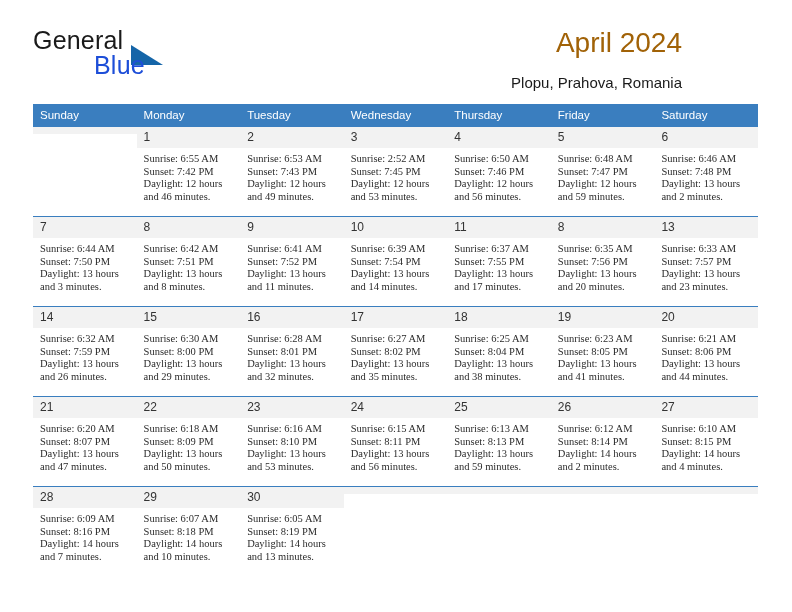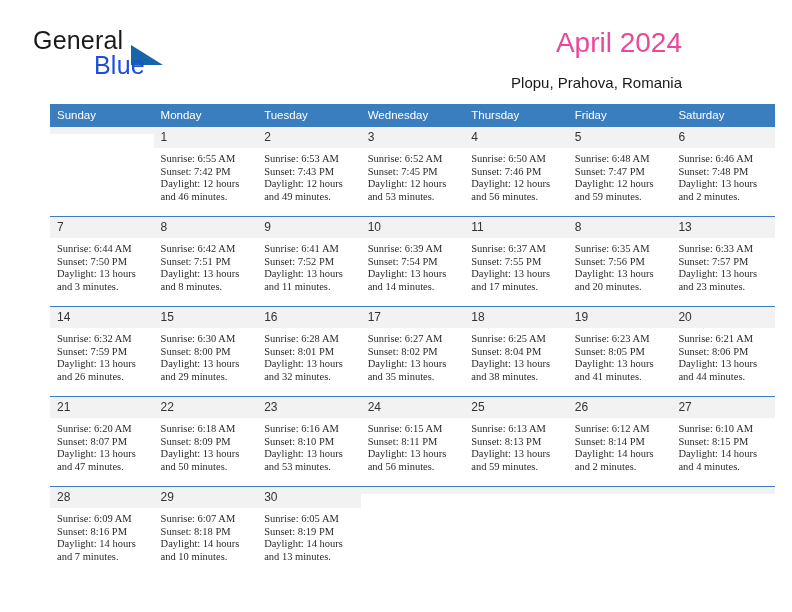--- a/index.html
+++ b/index.html
@@ -66,41 +66,40 @@
 
   .title-block {
     position: absolute;
     right: 0;
     top: 0;
     text-align: right;
   }
   .cal-title {
     font-size: 28px;
     font-weight: normal;
-    color: #ec4899;
+    color: #a16207;
     line-height: 34px;
     white-space: nowrap;
   }
   .cal-location {
     margin-top: 14px;
     font-size: 15px;
     color: #1a1a1a;
     line-height: 18px;
     white-space: nowrap;
   }
 
   
   .calendar {
     position: absolute;
     left: 33px;
     top: 104px;
     width: 725px;
     border-collapse: collapse;
     table-layout: fixed;
-    margin-left: 17px;
   }
   .calendar th {
     background: #3a7ebf;
     color: #ffffff;
     font-weight: normal;
     font-size: 11.5px;
     text-align: left;
     padding: 5px 0 5px 7px;
     height: 12px;
     line-height: 13px;
@@ -203,21 +202,21 @@
                 <div>Sunset: 7:43 PM</div>
                 <div>Daylight: 12 hours</div>
                 <div>and 49 minutes.</div>
               </div>
             </div>
           </td>
           <td>
             <div class="daybox">
               <div class="daynum">3</div>
               <div class="info">
-                <div>Sunrise: 6:52 AM</div>
+                <div>Sunrise: 2:52 AM</div>
                 <div>Sunset: 7:45 PM</div>
                 <div>Daylight: 12 hours</div>
                 <div>and 53 minutes.</div>
               </div>
             </div>
           </td>
           <td>
             <div class="daybox">
               <div class="daynum">4</div>
               <div class="info">

